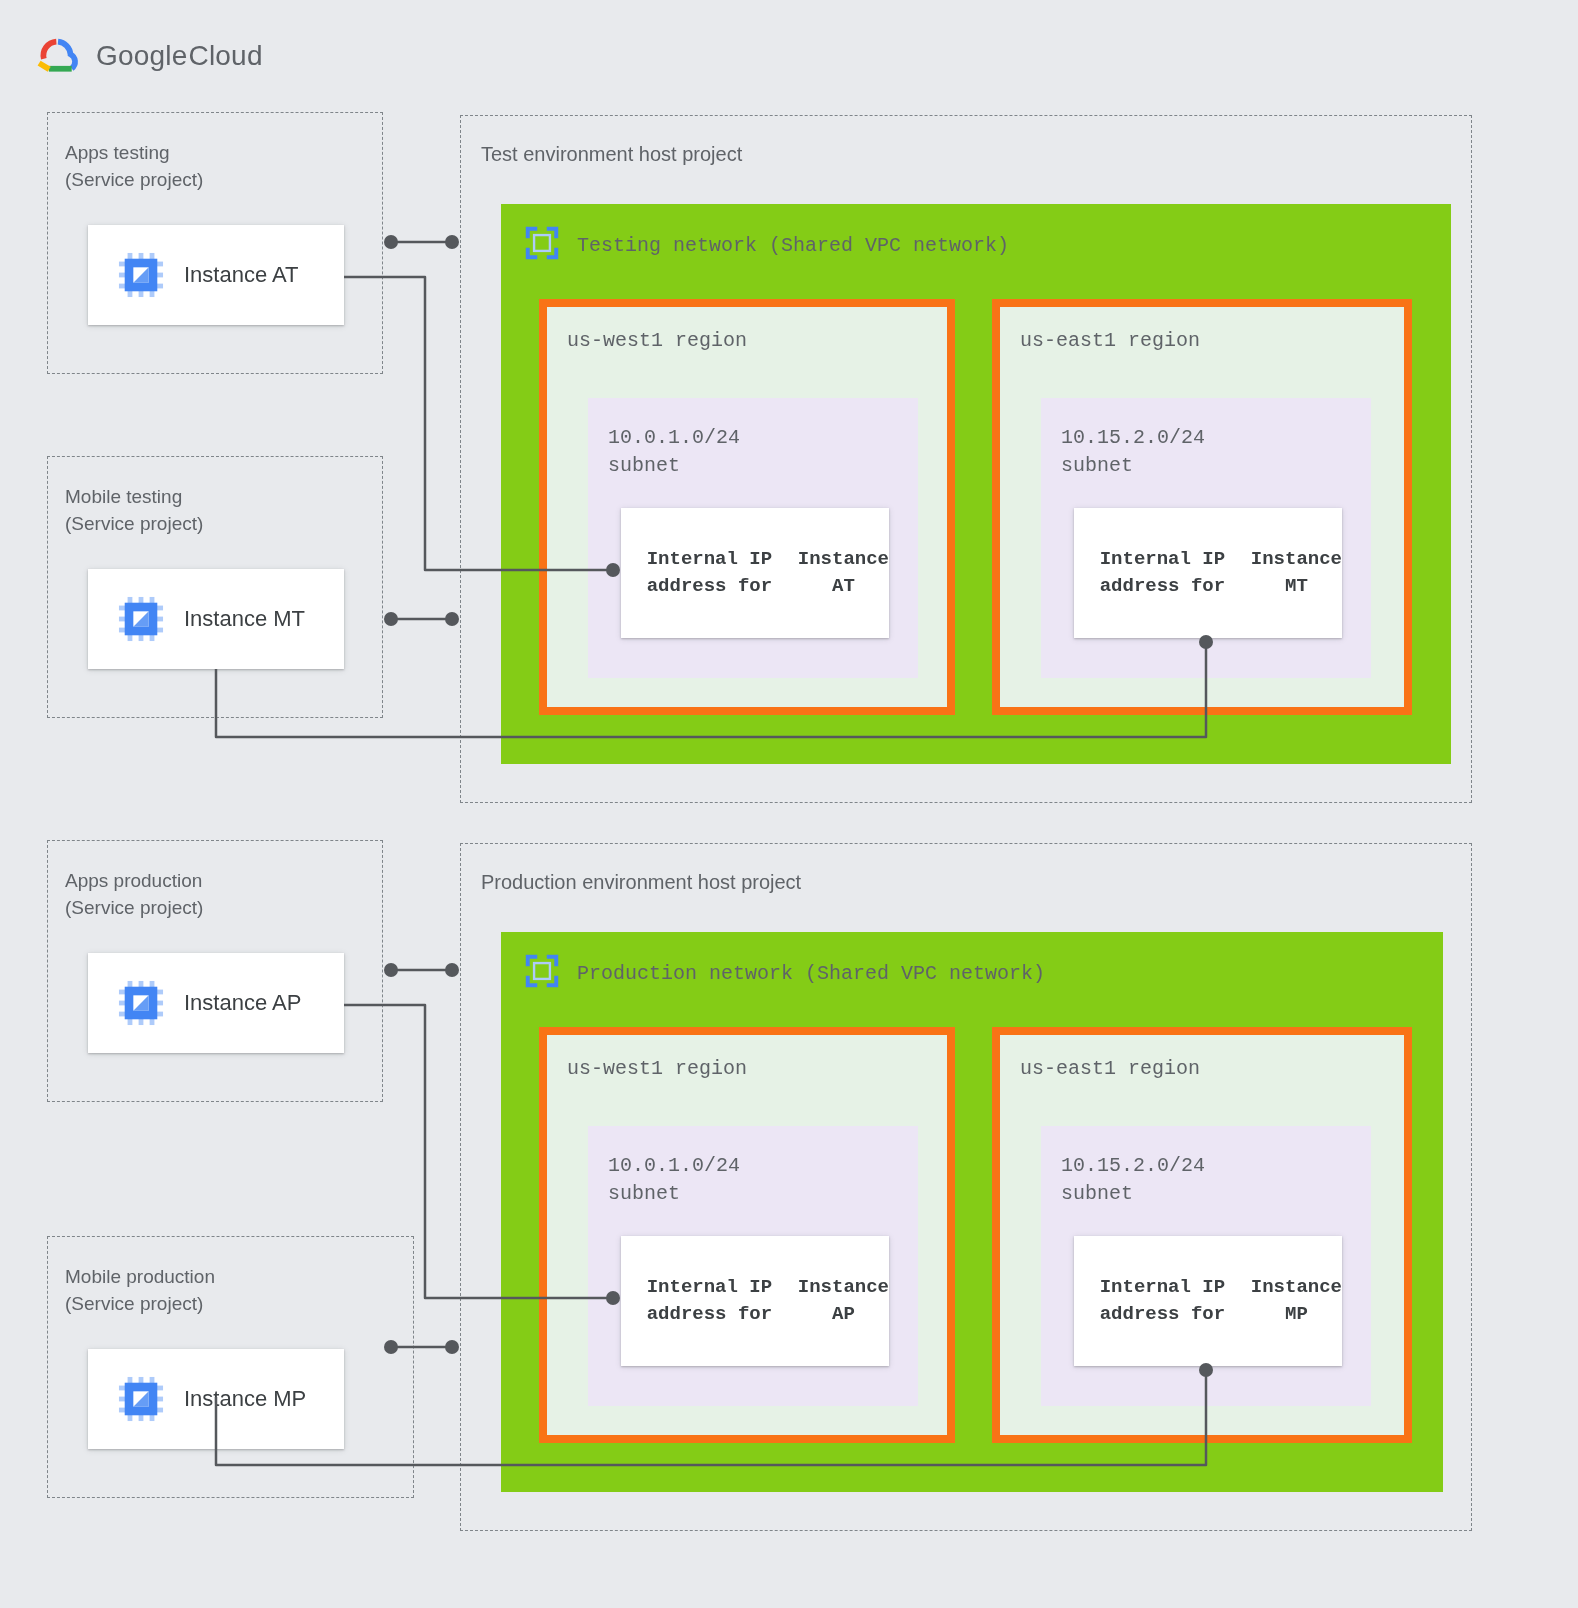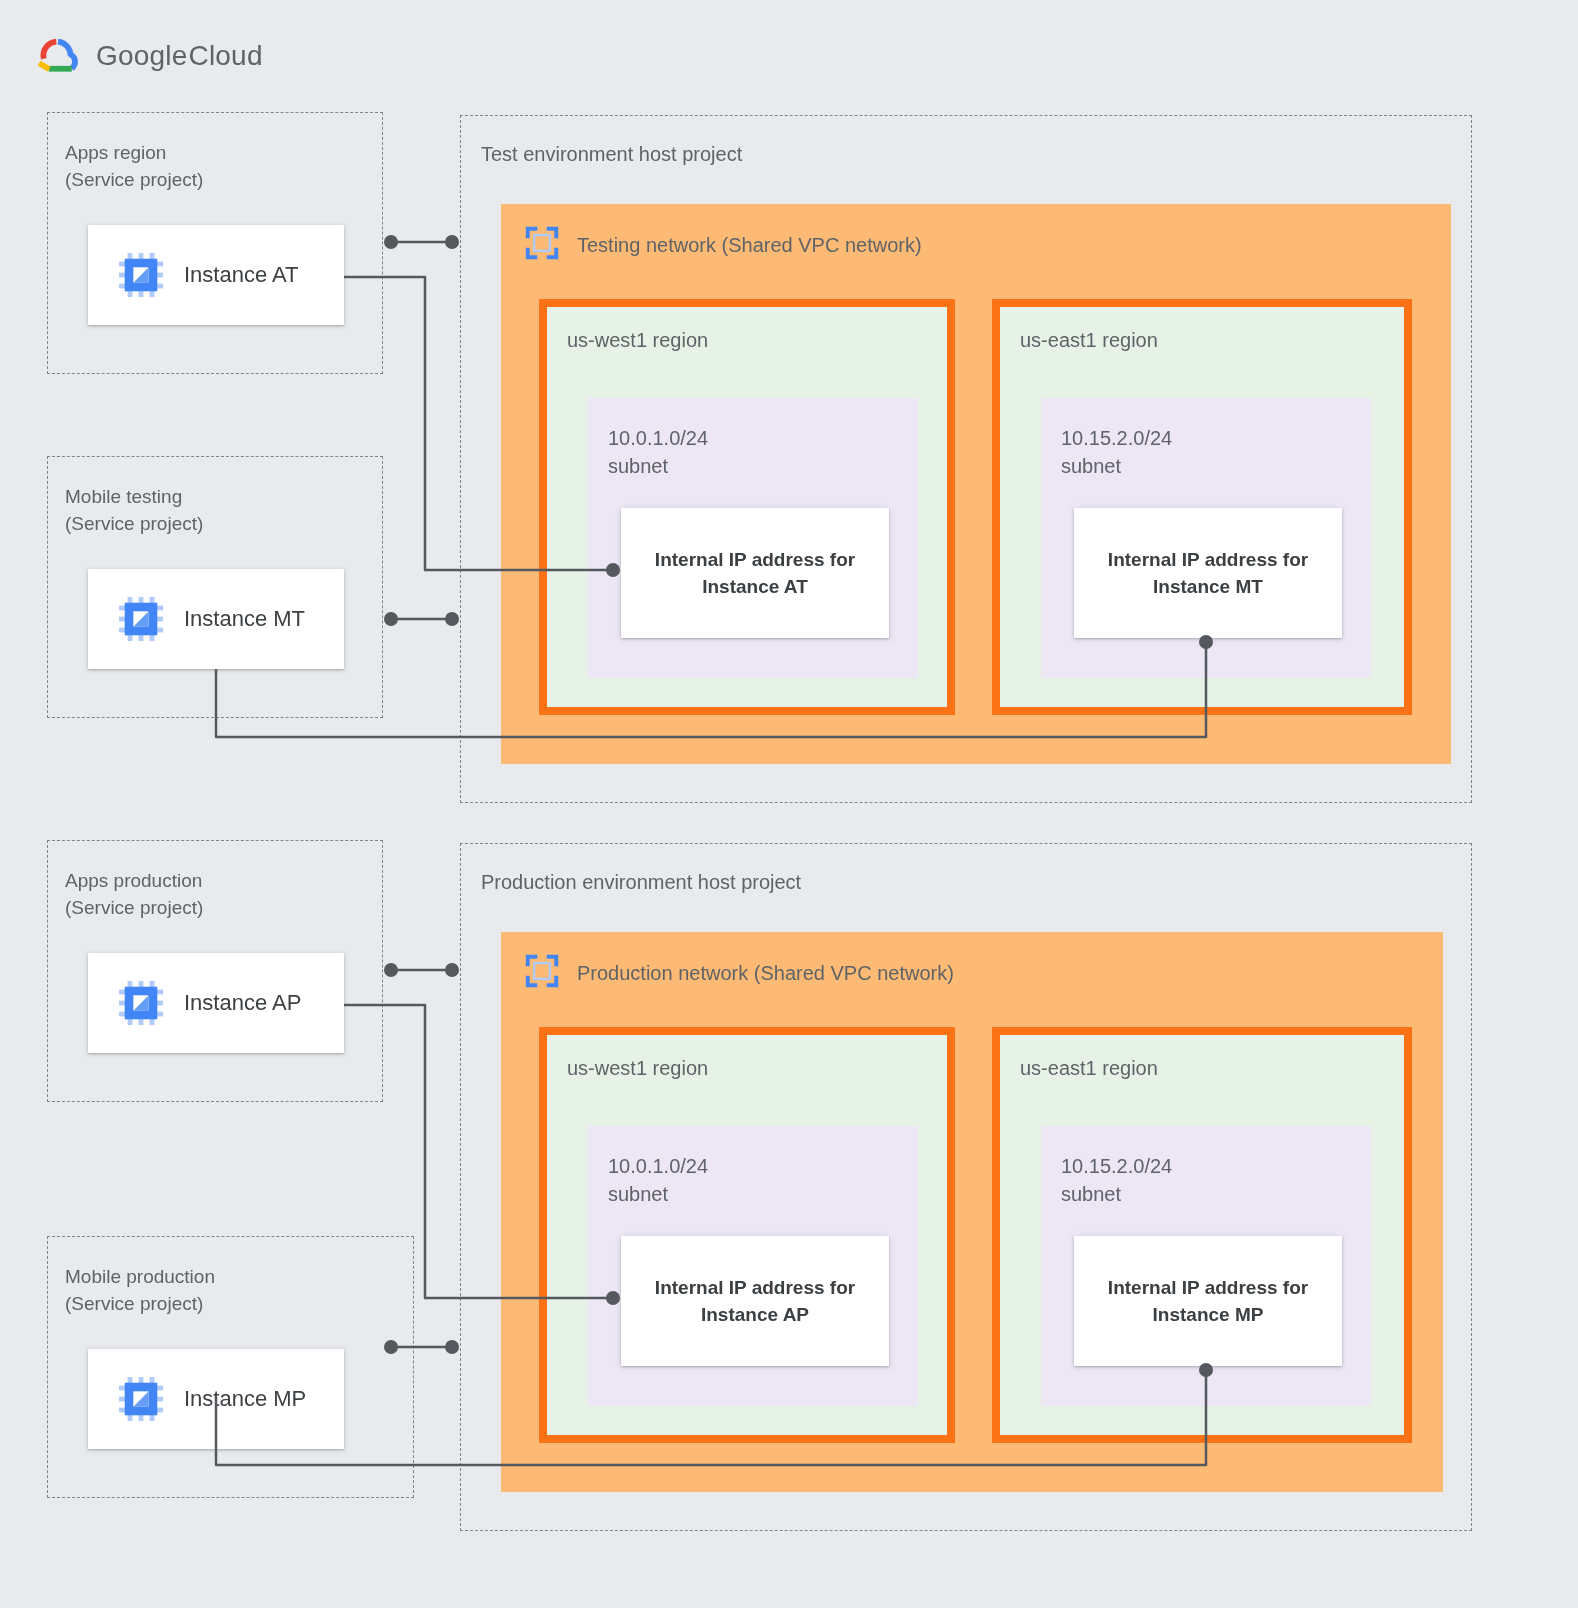--- a/index.html
+++ b/index.html
@@ -14,31 +14,31 @@
   .dashed-box { border:1.5px dashed #7f858a; position:absolute; }
   .card {
     position:absolute; background:#fff;
     box-shadow:0 1px 2px rgba(60,64,67,.30), 0 1px 6px rgba(60,64,67,.15);
     display:flex; align-items:center;
   }
   .instance-card { padding-left:30px; gap:20px; }
   .instance-label { font-size:22px; color:#3c4043; }
   .sp-head { position:absolute; left:17px; top:26px; font-size:19px; line-height:27px; color:#5f6368; }
   .host-title { position:absolute; left:20px; top:27px; font-size:20px; color:#5f6368; }
-  .net-box { position:absolute; background:#fdba74; }
+  .net-box { position:absolute; background:#84cc16;font-family:Liberation Mono, monospace; }
   .net-title { position:absolute; left:76px; top:30px; font-size:20px; color:#5f6368; }
   .net-icon { position:absolute; left:22px; top:20px; width:38px; height:38px; }
   .region { position:absolute; background:#e6f2e6; border:8px solid #f97316; }
   .region-title { position:absolute; left:20px; top:22px; font-size:20px; color:#5f6368; }
   .subnet { position:absolute; background:#ece6f5; }
   .subnet-label { position:absolute; left:20px; top:26px; font-size:20px; line-height:28px; color:#5f6368; }
   .ip-card {
     position:absolute; width:268px; height:130px; background:#fff;
     box-shadow:0 1px 2px rgba(60,64,67,.30), 0 1px 6px rgba(60,64,67,.15);
-    display:flex; flex-direction:column; align-items:center; justify-content:center;
+    display:flex; align-items:center; justify-content:center;
     text-align:center; font-size:19px; font-weight:bold; color:#3c4043; line-height:27px;
   }
   .logo { position:absolute; left:30px; top:34px; display:flex; align-items:center; gap:12px; }
   .logo-text { font-size:28px; color:#5f6368; letter-spacing:.2px; }
   .logo-text .p1 { font-weight:500; }
   .logo-text .p2 { font-weight:400; margin-left:1px; }
   .connectors { position:absolute; left:0; top:0; z-index:6; pointer-events:none; }
   .chip-icon { width:46px; height:46px; display:block; }
 </style>
 </head>
@@ -53,21 +53,21 @@
       <path d="M13.5 42.5 L28.5 51.7" stroke="#fbbc04"></path>
     </g>
   </svg>
   <div class="logo-text">
     <span class="p1">Google</span><span class="p2">Cloud</span>
   </div>
 </div>
 
 <div class="dashed-box" style="left:47px;top:112px;width:336px;height:262px">
   <div class="sp-head">
-    <div>Apps region</div>
+    <div>Apps testing</div>
     <div>(Service project)</div>
   </div>
   <div class="card instance-card" style="left:40px;top:112px;width:256px;height:100px">
     <svg class="chip-icon" viewBox="0 0 48 48">
       <g fill="#aecbfa">
         <rect x="10" y="1" width="5" height="8"></rect>
           <rect x="21.5" y="1" width="5" height="8"></rect>
           <rect x="33" y="1" width="5" height="8"></rect>
         <rect x="10" y="39" width="5" height="8"></rect>
           <rect x="21.5" y="39" width="5" height="8"></rect>

